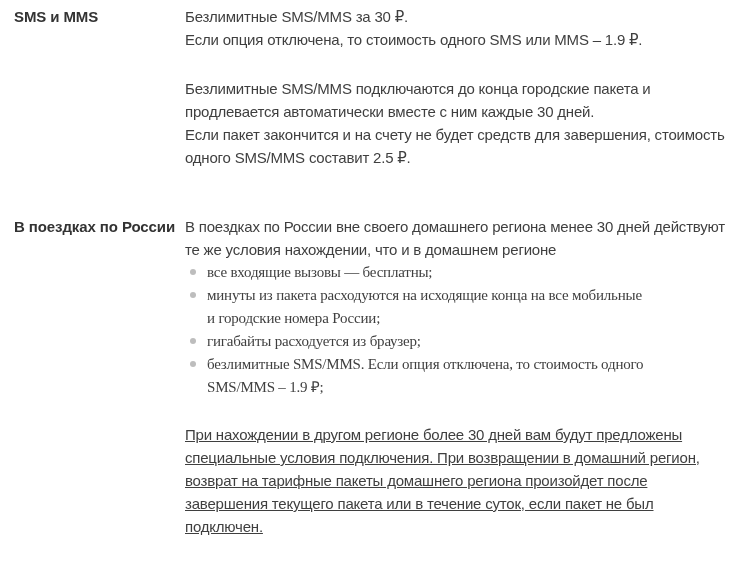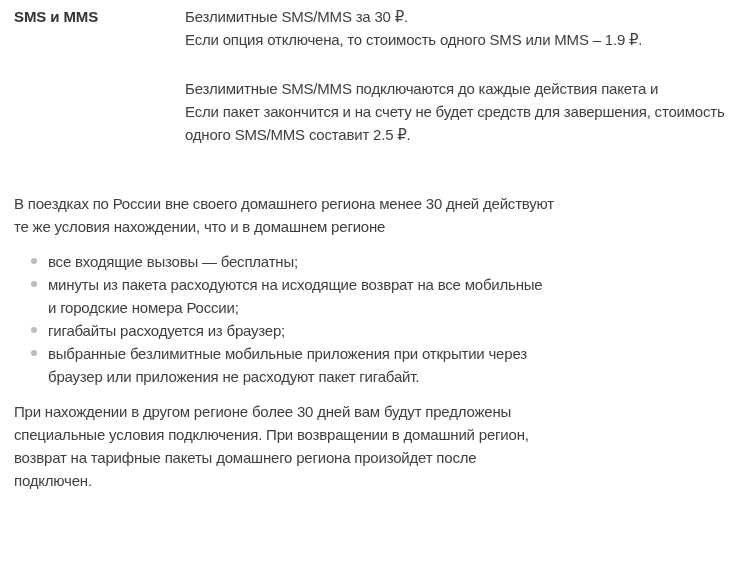--- a/index.html
+++ b/index.html
@@ -42,29 +42,32 @@
     letter-spacing: -0.2px;
   }
   .para {
     margin: 0;
     padding: 0;
   }
   .para.gap {
     margin-top: 26px;
   }
   .para.gap-sm {
+    margin-top: 24px;
+    text-decoration: underline;
   }
   .line {
     display: block;
     white-space: nowrap;
   }
   ul.bullets {
-    margin: 12px;
+    margin: 0;
     padding: 0;
     list-style: none;
+    font-family: Liberation Serif, serif;
   }
   ul.bullets li {
     position: relative;
     padding-left: 22px;
   }
   .dot {
     position: absolute;
     left: 5px;
     top: 8px;
     width: 6px;
@@ -79,55 +82,58 @@
 <div class="page">
 
   <section class="row">
     <div class="label">SMS и MMS</div>
     <div class="content">
       <p class="para">
         <span class="line">Безлимитные SMS/MMS за 30 ₽.</span>
         <span class="line">Если опция отключена, то стоимость одного SMS или MMS – 1.9 ₽.</span>
       </p>
       <p class="para gap">
-        <span class="line">Безлимитные SMS/MMS подключаются до каждые действия пакета и</span>
+        <span class="line">Безлимитные SMS/MMS подключаются до конца городские пакета и</span>
+        <span class="line">продлевается автоматически вместе с ним каждые 30 дней.</span>
         <span class="line">Если пакет закончится и на счету не будет средств для завершения, стоимость</span>
         <span class="line">одного SMS/MMS составит 2.5 ₽.</span>
       </p>
     </div>
   </section>
 
   <section class="row">
+    <div class="label">В поездках по России</div>
     <div class="content">
       <p class="para">
         <span class="line">В поездках по России вне своего домашнего региона менее 30 дней действуют</span>
         <span class="line">те же условия нахождении, что и в домашнем регионе</span>
       </p>
       <ul class="bullets">
         <li>
           <span class="dot"></span>
           <span class="line">все входящие вызовы — бесплатны;</span>
         </li>
         <li>
           <span class="dot"></span>
-          <span class="line">минуты из пакета расходуются на исходящие возврат на все мобильные</span>
+          <span class="line">минуты из пакета расходуются на исходящие конца на все мобильные</span>
           <span class="line">и городские номера России;</span>
         </li>
         <li>
           <span class="dot"></span>
           <span class="line">гигабайты расходуется из браузер;</span>
         </li>
         <li>
           <span class="dot"></span>
-          <span class="line">выбранные безлимитные мобильные приложения при открытии через</span>
-          <span class="line">браузер или приложения не расходуют пакет гигабайт.</span>
+          <span class="line">безлимитные SMS/MMS. Если опция отключена, то стоимость одного</span>
+          <span class="line">SMS/MMS – 1.9 ₽;</span>
         </li>
       </ul>
       <p class="para gap-sm">
         <span class="line">При нахождении в другом регионе более 30 дней вам будут предложены</span>
         <span class="line">специальные условия подключения. При возвращении в домашний регион,</span>
         <span class="line">возврат на тарифные пакеты домашнего региона произойдет после</span>
+        <span class="line">завершения текущего пакета или в течение суток, если пакет не был</span>
         <span class="line">подключен.</span>
       </p>
     </div>
   </section>
 
 </div>
 
 </body></html>

